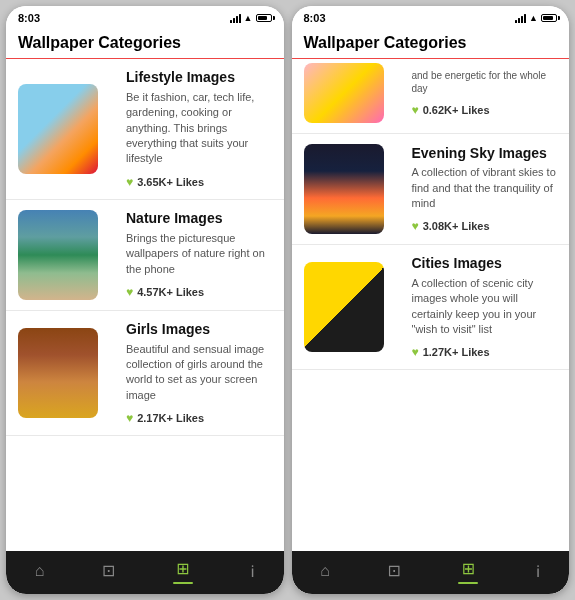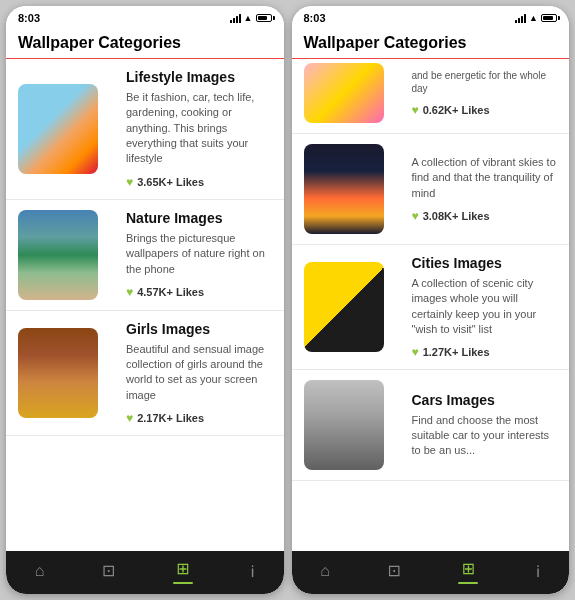--- a/index.html
+++ b/index.html
@@ -375,20 +375,21 @@
             <span>0.62K+ Likes</span>
           </div>
         </div>
       </div>
 
       <div class="category-item">
         <div class="category-thumb">
           <div class="img-evening"></div>
         </div>
         <div class="category-info">
+          <div class="category-name">Evening Sky Images</div>
           <div class="category-desc">A collection of vibrant skies to find and that the tranquility of mind</div>
           <div class="category-likes">
             <span class="heart-icon">♥</span>
             <span>3.08K+ Likes</span>
           </div>
         </div>
       </div>
 
       <div class="category-item">
         <div class="category-thumb">
@@ -397,29 +398,20 @@
         <div class="category-info">
           <div class="category-name">Cities Images</div>
           <div class="category-desc">A collection of scenic city images whole you will certainly keep you in your "wish to visit" list</div>
           <div class="category-likes">
             <span class="heart-icon">♥</span>
             <span>1.27K+ Likes</span>
           </div>
         </div>
       </div>
 
-      <div class="category-item">
-        <div class="category-thumb">
-          <div class="img-cars"></div>
-        </div>
-        <div class="category-info">
-          <div class="category-name">Cars Images</div>
-          <div class="category-desc">Find and choose the most suitable car to your interests to be an us...</div>
-        </div>
-      </div>
 
     </div>
 
     <div class="bottom-nav">
       <div class="nav-item">
         <div class="nav-icon-wrap">⌂</div>
       </div>
       <div class="nav-item">
         <div class="nav-icon-wrap">⊡</div>
       </div>

